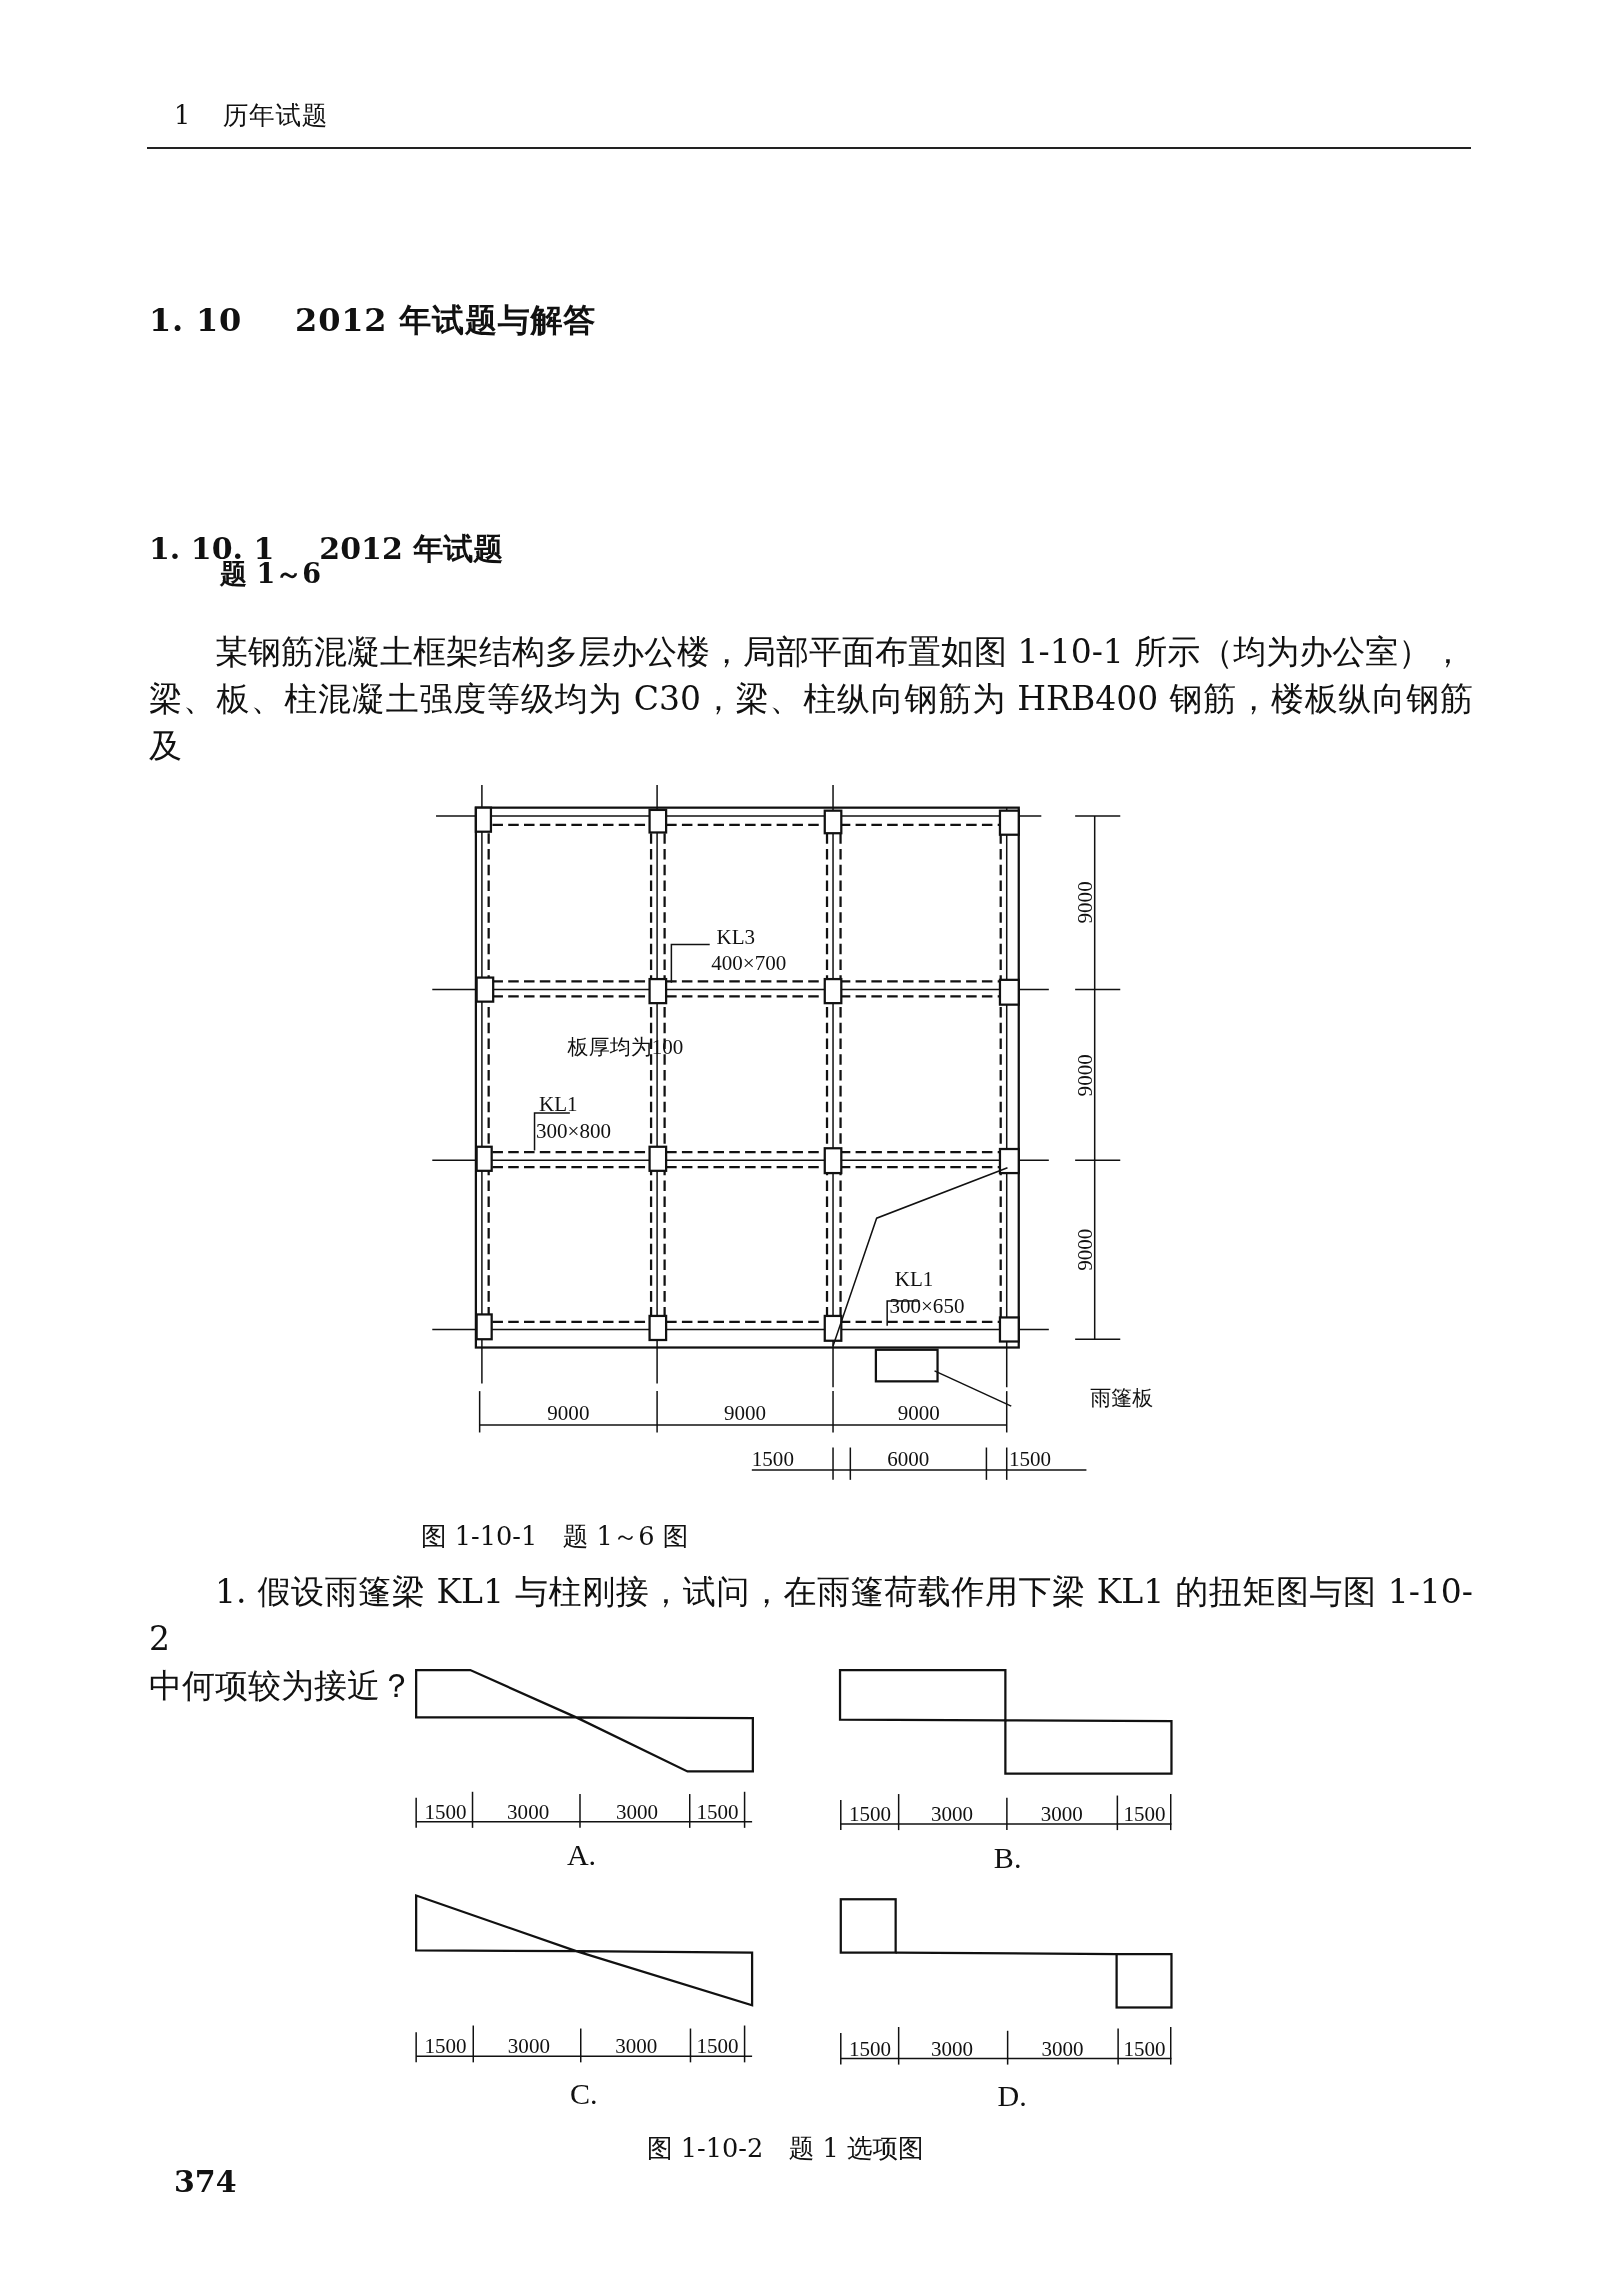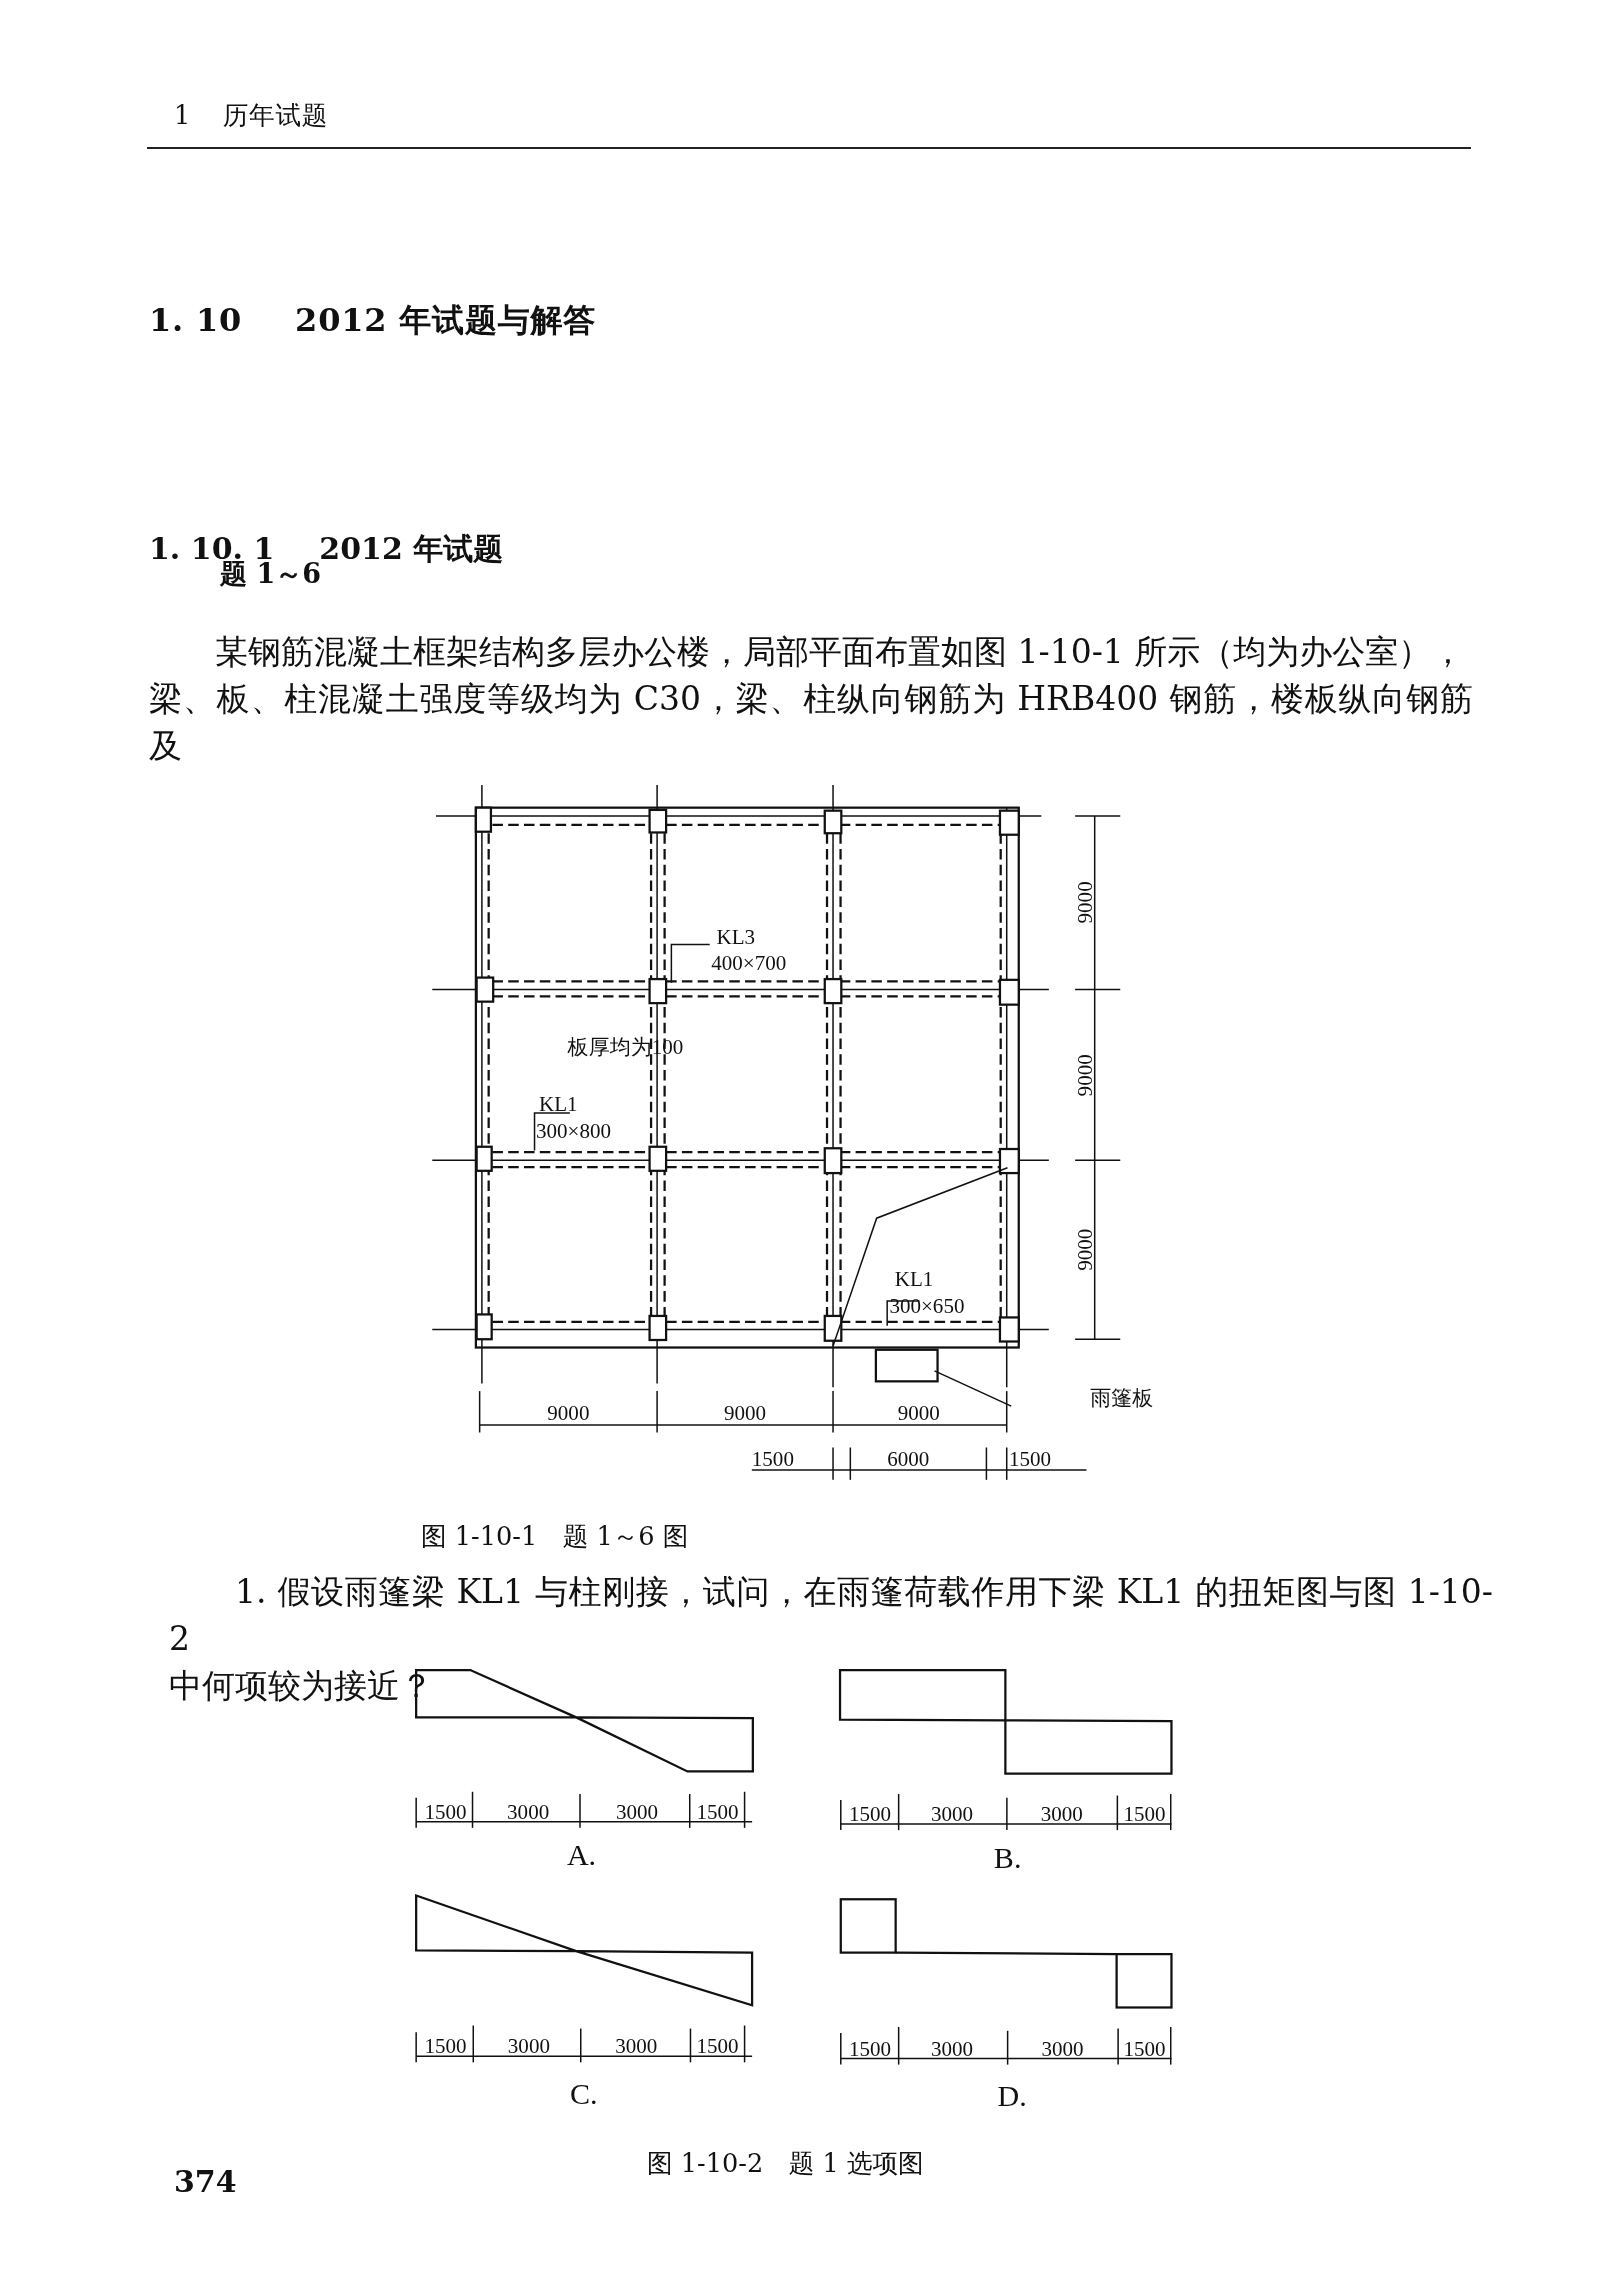--- a/index.html
+++ b/index.html
@@ -137,21 +137,21 @@
     <text x="991" y="1888" text-anchor="middle">9000</text>
     <text x="1222" y="1888" text-anchor="middle">9000</text>
     <text x="1000" y="1950">1500</text>
     <text x="1180" y="1950">6000</text>
     <text x="1342" y="1950">1500</text>
   </g>
 </svg>
 
 <div class="abs caption" style="left:421px; top:1519px; width:797px;">图 1-10-1　题 1～6 图</div>
 
-<div class="abs para" style="top:1568px;margin-left:20px;">
+<div class="abs para" style="top:1568px;">
   <div class="indent">1. 假设雨篷梁 KL1 与柱刚接，试问，在雨篷荷载作用下梁 KL1 的扭矩图与图 1-10-2</div>
   <div>中何项较为接近？</div>
 </div>
 
 <svg class="abs" style="left:391px; top:1655px;" width="865" height="481" viewBox="520 2200 1150 640">
   <g stroke="#111" fill="none" stroke-width="3">
 
     <polyline points="553,2283 553,2283 553,2283"></polyline>
     <polygon points="553,2220 625,2220 766,2283 553,2283"></polygon>
     <polygon points="766,2283 1001,2284 1001,2355 914,2355"></polygon>
@@ -215,14 +215,14 @@
   </g>
   <g fill="#111" class="opt-label" text-anchor="middle">
     <text x="773" y="2480" font-size="40">A.</text>
     <text x="1340" y="2484" font-size="40">B.</text>
     <text x="776" y="2797" font-size="40">C.</text>
     <text x="1346" y="2800" font-size="40">D.</text>
   </g>
 </svg>
 
 <div class="abs page-num">374</div>
-<div class="abs caption" style="left:647px; top:2131px; width:346px;margin-top:15px;">图 1-10-2　题 1 选项图</div>
+<div class="abs caption" style="left:647px; top:2131px; width:346px;">图 1-10-2　题 1 选项图</div>
 
 
 </body></html>

